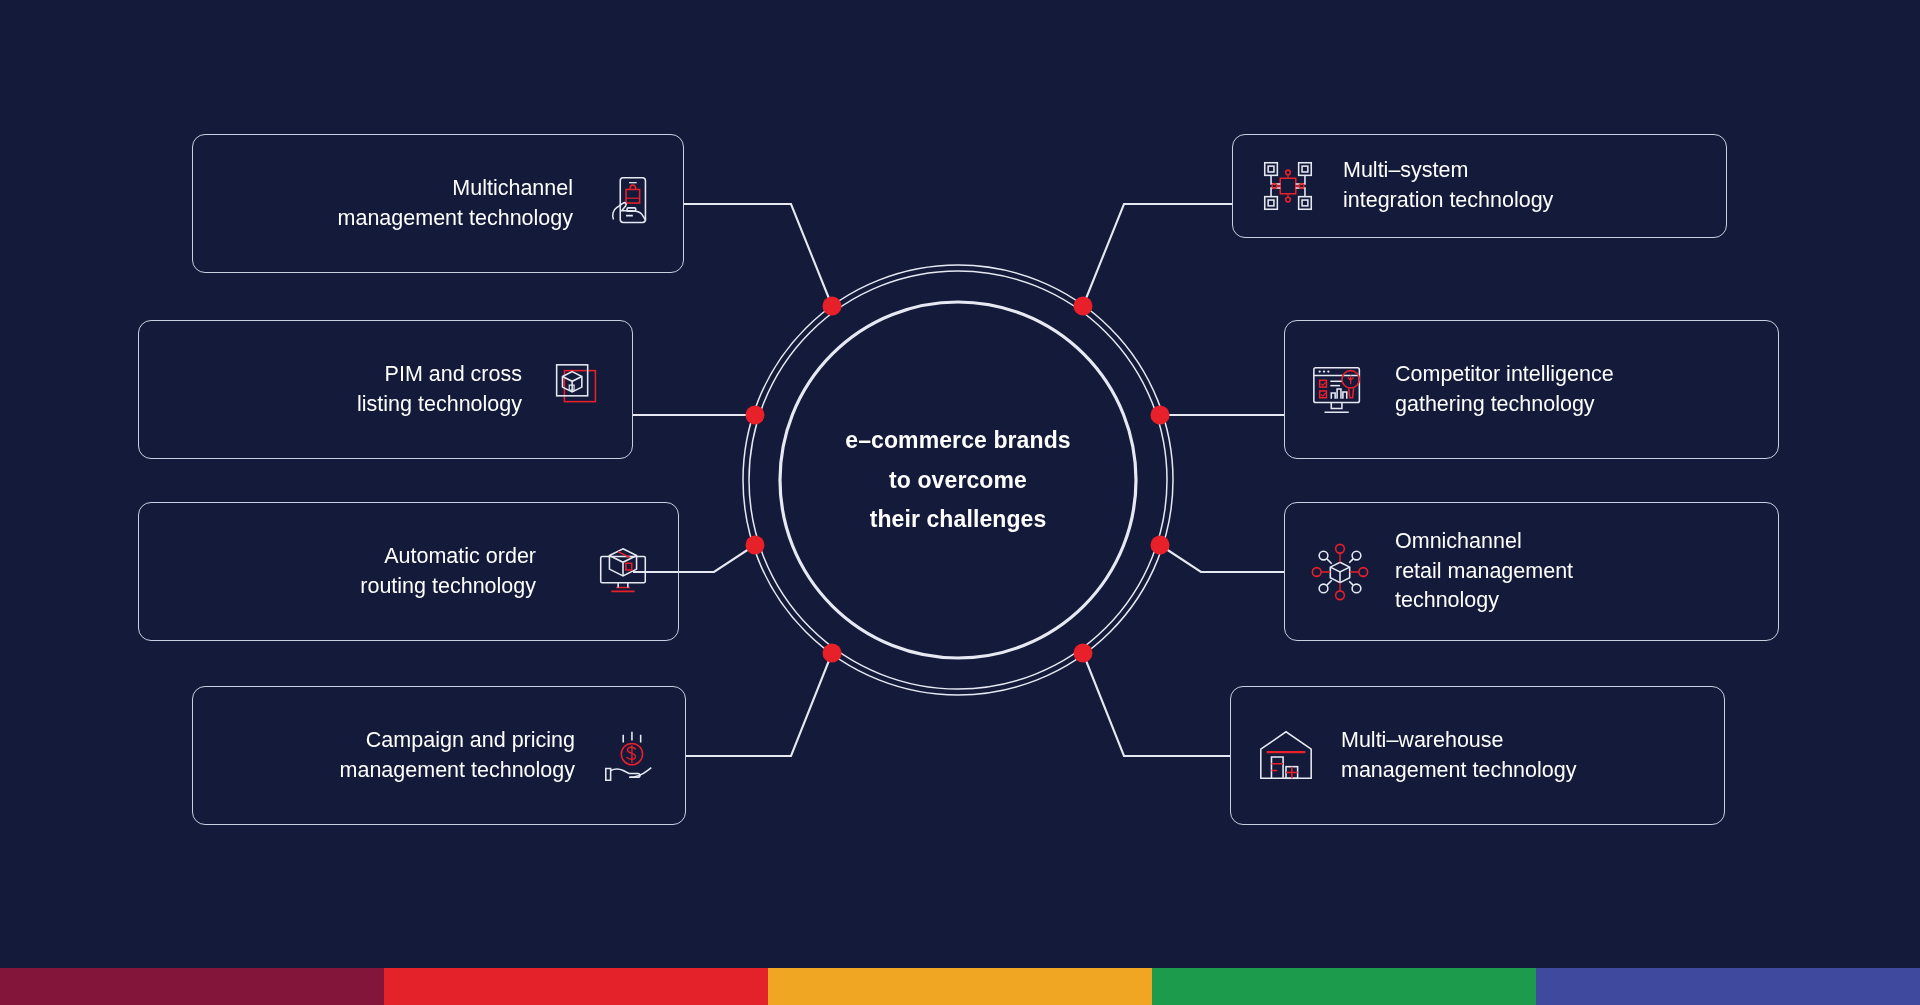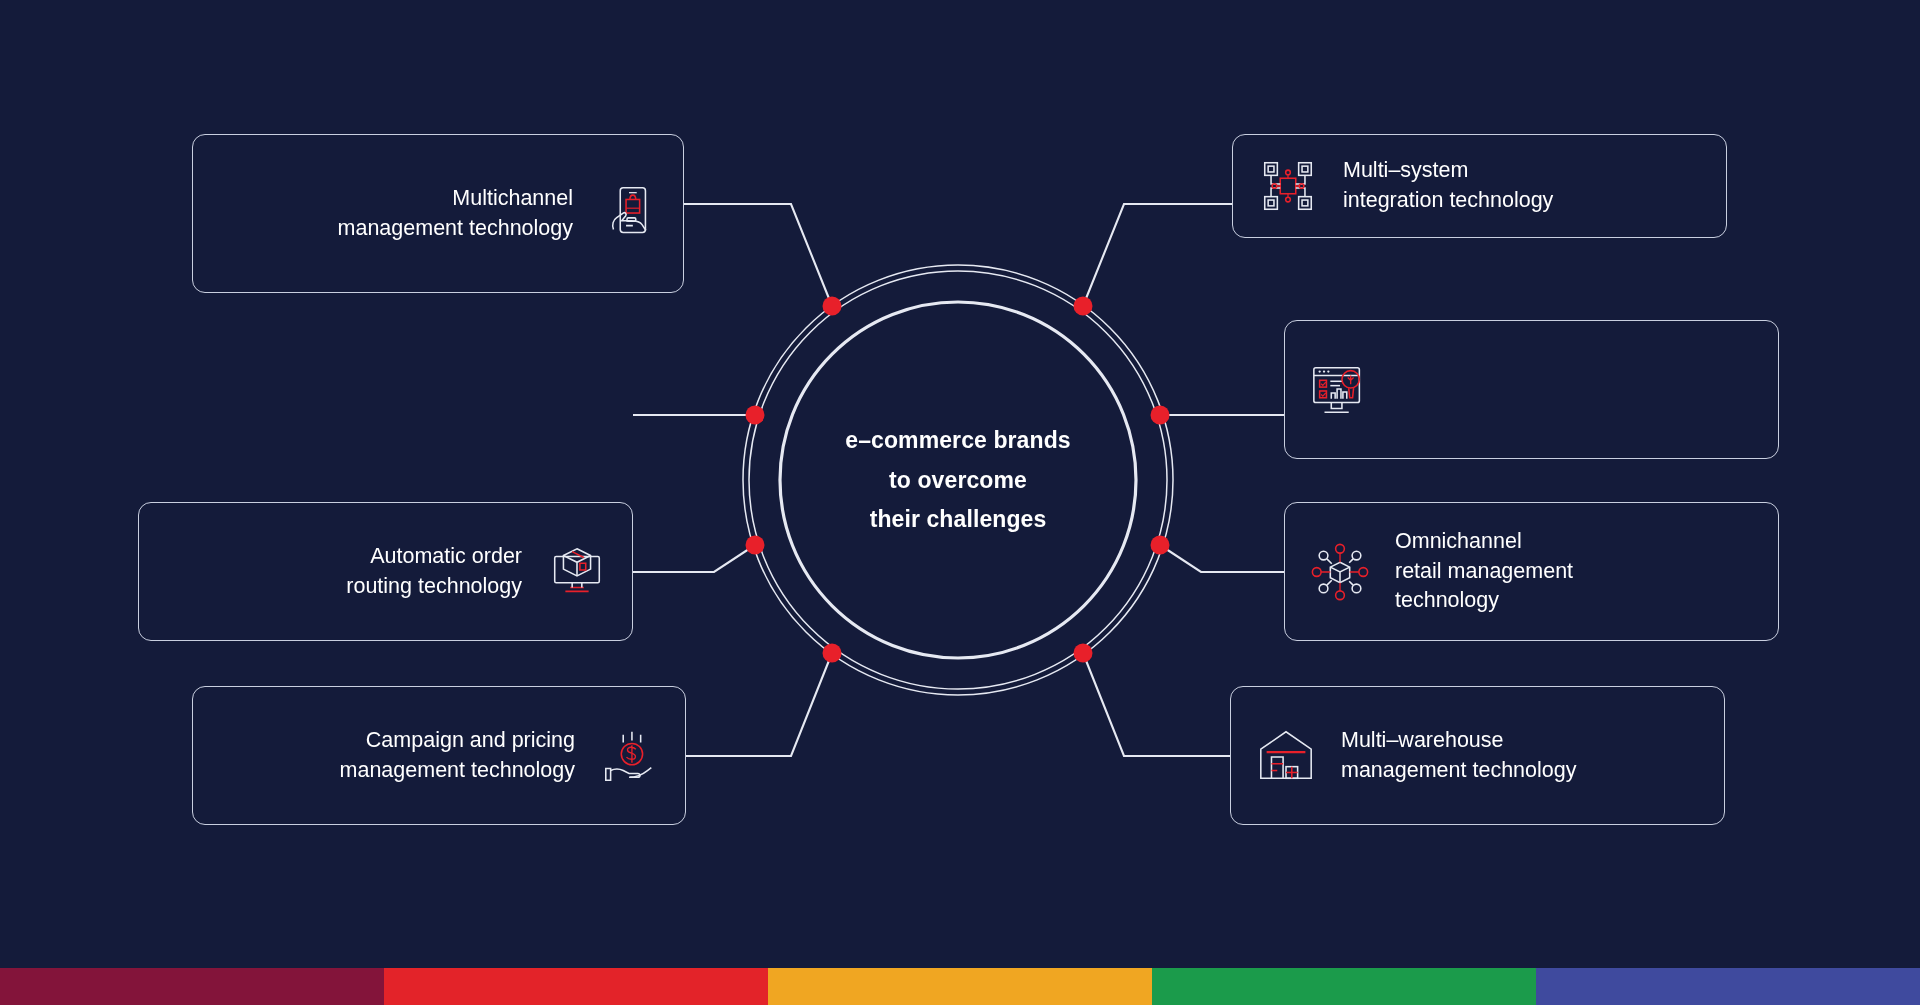--- a/index.html
+++ b/index.html
@@ -100,39 +100,52 @@
   </svg>
 
   <div class="hub">
     <div class="hub-text">
       <div>e–commerce brands</div>
       <div>to overcome</div>
       <div>their challenges</div>
     </div>
   </div>
 
-  <div class="card left" style="left:192px; top:134px; width:492px; height:159px;">
+  <div class="card left" style="left:192px; top:134px; width:492px; height:139px;">
     <div class="card-label">Multichannel
 management technology</div>
     <div class="card-icon">
       <svg viewBox="0 0 64 64" width="62" height="62" fill="none" stroke="#e6e9f2" stroke-width="1.6">
         <rect x="24" y="5" width="26" height="46" rx="3"></rect>
         <line x1="33" y1="10" x2="41" y2="10" stroke-width="1.3"></line>
         <rect x="30" y="17" width="14" height="14" stroke="#e8202a"></rect>
         <path d="M34 17c0-3 1.5-4.5 3-4.5s3 1.5 3 4.5" stroke="#e8202a"></path>
         <line x1="30" y1="26" x2="44" y2="26" stroke="#e8202a" stroke-width="1.2"></line>
         <rect x="31" y="36" width="9" height="3.4" rx="1.2"></rect>
         <path d="M17 48c-2-5 0-10 3-12l7-5c2-1.3 4 1 2.5 3l-4 5h10c5 0 9 1 11 4l4 6"></path>
         <path d="M30 39h4M30 44h7"></path>
       </svg>
     </div>
   </div>
 
-
-  <div class="card left" style="left:138px; top:502px; width:495px; height:139px;">
+  <div class="card left" style="left:138px; top:320px; width:495px; height:139px;">
+    <div class="card-label">PIM and cross
+listing technology</div>
+    <div class="card-icon">
+      <svg viewBox="0 0 64 64" width="62" height="62" fill="none" stroke="#e6e9f2" stroke-width="1.6">
+        <rect x="19" y="12" width="32" height="32" stroke="#e8202a"></rect>
+        <rect x="11" y="6" width="32" height="32" stroke="#e6e9f2"></rect>
+        <path d="M27 13l10 5v11l-10 5-10-5V18z"></path>
+        <path d="M17 18l10 5 10-5M27 23v11"></path>
+        <path d="M24 27h5v5h-5z" stroke-width="1.2"></path>
+      </svg>
+    </div>
+  </div>
+
+  <div class="card left" style="left:138px; top:502px; width:541px; height:139px;gap:32px;">
     <div class="card-label">Automatic order
 routing technology</div>
     <div class="card-icon">
       <svg viewBox="0 0 64 64" width="62" height="62" fill="none" stroke="#e6e9f2" stroke-width="1.6">
         <rect x="9" y="16" width="46" height="27" rx="1.5"></rect>
         <path d="M25 48h14M20 52h24" stroke="#e8202a"></path>
         <path d="M27 43v5M37 43v5"></path>
         <path d="M32 8l14 7v14l-14 7-14-7V15z"></path>
         <path d="M18 15l14 7 14-7M32 22v14"></path>
         <path d="M27 11l12 6" stroke="#e8202a"></path>
@@ -194,20 +207,22 @@
           <line x1="22" y1="27.5" x2="32" y2="27.5"></line>
         <rect x="11" y="33" width="7" height="7" stroke="#e8202a"></rect>
         <path d="M12.5 36.5l1.8 1.8 3-3.4" stroke="#e8202a" stroke-width="1.3"></path>
         <path d="M23 41v-6h4v6M29 41v-10h4v10M35 41v-7h4v7"></path>
         <circle cx="43" cy="21" r="9" stroke="#e8202a"></circle>
         <path d="M43 17v9M40 19l3 3 3-3" stroke="#e8202a" stroke-width="1.4"></path>
         <path d="M41 30l1 10h3l1-10" stroke="#e8202a"></path>
         <path d="M23 45v6h11v-6M16 55h25"></path>
       </svg>
     </div>
+    <div class="card-label">Competitor intelligence
+gathering technology</div>
   </div>
 
   <div class="card right" style="left:1284px; top:502px; width:495px; height:139px;justify-content:flex-end;">
     <div class="card-icon">
       <svg viewBox="0 0 64 64" width="62" height="62" fill="none" stroke="#e6e9f2" stroke-width="1.6">
         <path d="M32 22l10 5v11l-10 5-10-5V27z"></path>
         <path d="M22 27l10 5 10-5M32 32v11"></path>
         <circle cx="32" cy="8" r="4.5" stroke="#e8202a"></circle>
         <circle cx="32" cy="56" r="4.5" stroke="#e8202a"></circle>
         <circle cx="8" cy="32" r="4.5" stroke="#e8202a"></circle>

